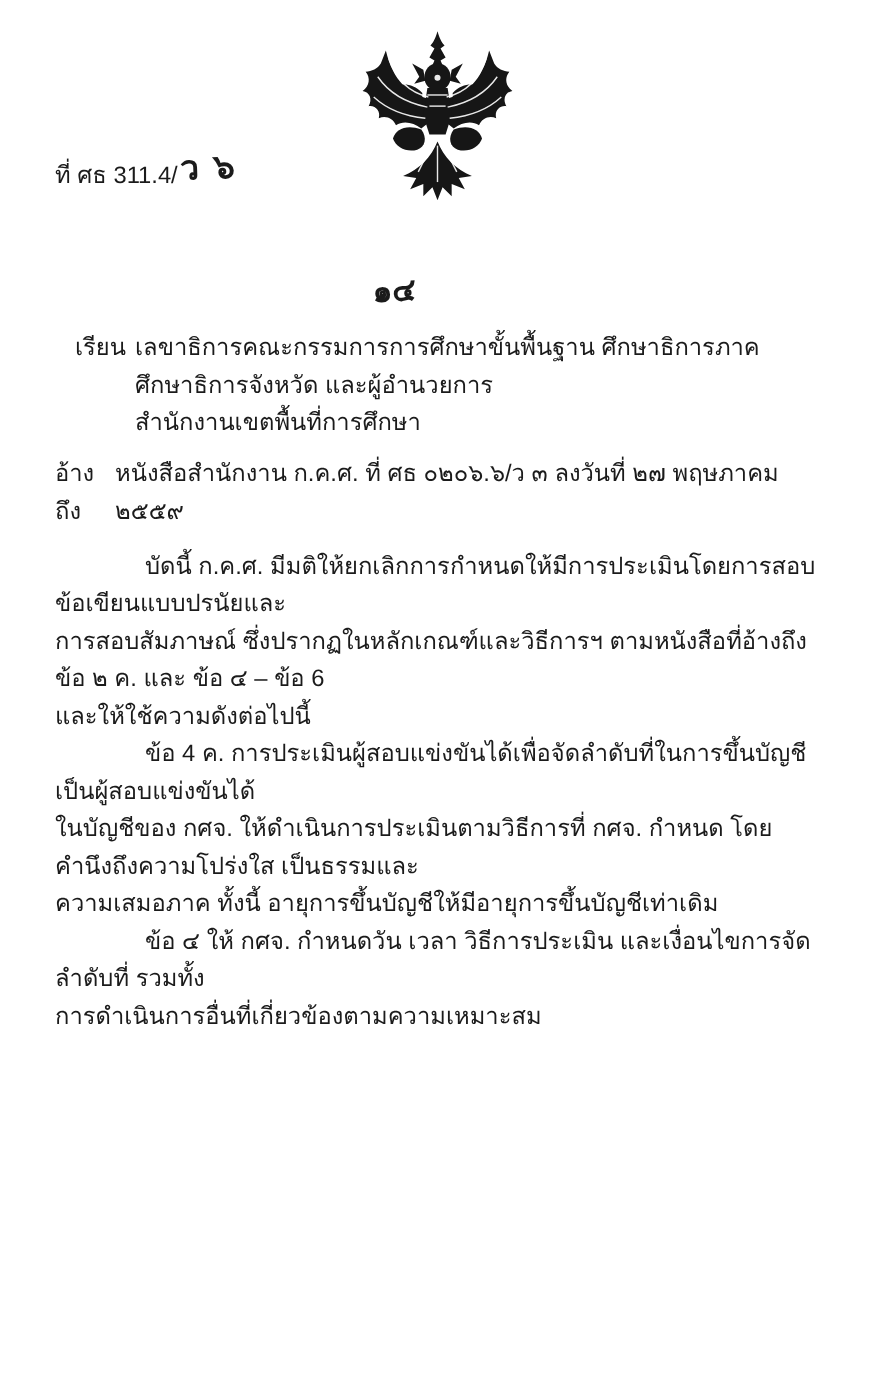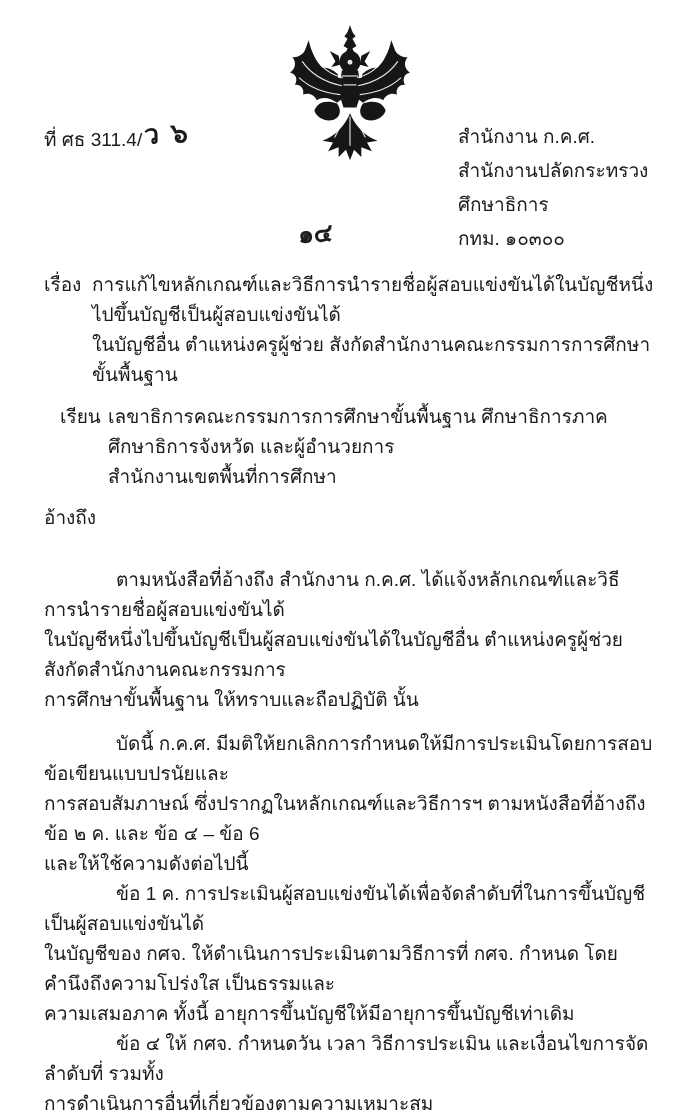--- a/index.html
+++ b/index.html
@@ -61,21 +61,21 @@
 
   
   .meta {
     display: flex;
     padding: 0 40px 0 44px;
   }
   .meta .label { flex: 0 0 48px; }
   .meta .value { flex: 1; white-space: pre-line; }
   .meta.subject { margin-top: 18px; }
   .meta.to      { margin-top: 12px; margin-left: 16px; }
-  .meta.ref     { margin-top: 11px; flex-direction: column; }
+  .meta.ref     { margin-top: 11px; }
 
   
   .body-text { padding: 0 40px 0 44px; }
   .body-text p {
     margin: 0;
     text-indent: 72px;
     white-space: pre-line;
   }
   .body-text p.gap { margin-top: 14px; }
 </style>
@@ -128,55 +128,43 @@
           <path d="M110 122 L119 140"></path>
           <circle cx="100" cy="47" r="3" fill="#ffffff" stroke="none"></circle>
         </g>
       </svg>
     </div>
 
     <div class="doc-no">
       <span>ที่ ศธ 311.4/</span><span class="hand">ว ๖</span>
     </div>
 
-    <div class="agency">
-      <div>สำนักงาน ก.ค.ศ.</div>
-      <div>สำนักงานปลัดกระทรวงศึกษาธิการ</div>
-      <div>กทม. ๑๐๓๐๐</div>
-    </div>
   </div>
 
   <div class="date-row">
     <span class="hand-day">๑๔</span>
   </div>
 
-  <div class="meta subject">
-    <div class="label">เรื่อง</div>
-    <div class="value">การแก้ไขหลักเกณฑ์และวิธีการนำรายชื่อผู้สอบแข่งขันได้ในบัญชีหนึ่งไปขึ้นบัญชีเป็นผู้สอบแข่งขันได้
-ในบัญชีอื่น ตำแหน่งครูผู้ช่วย สังกัดสำนักงานคณะกรรมการการศึกษาขั้นพื้นฐาน</div>
-  </div>
 
   <div class="meta to">
     <div class="label">เรียน</div>
     <div class="value">เลขาธิการคณะกรรมการการศึกษาขั้นพื้นฐาน ศึกษาธิการภาค ศึกษาธิการจังหวัด และผู้อำนวยการ
 สำนักงานเขตพื้นที่การศึกษา</div>
   </div>
 
   <div class="meta ref">
     <div class="label">อ้างถึง</div>
+    <div class="value">หนังสือสำนักงาน ก.ค.ศ. ที่ ศธ ๐๒๐๖.๖/ว ๓ ลงวันที่ ๒๗ พฤษภาคม ๒๕๕๙</div>
   </div>
 
   <div class="body-text">
-    <p class="gap">ตามหนังสือที่อ้างถึง สำนักงาน ก.ค.ศ. ได้แจ้งหลักเกณฑ์และวิธีการนำรายชื่อผู้สอบแข่งขันได้
-ในบัญชีหนึ่งไปขึ้นบัญชีเป็นผู้สอบแข่งขันได้ในบัญชีอื่น ตำแหน่งครูผู้ช่วย สังกัดสำนักงานคณะกรรมการ
-การศึกษาขั้นพื้นฐาน ให้ทราบและถือปฏิบัติ นั้น</p>
     <p class="gap">บัดนี้ ก.ค.ศ. มีมติให้ยกเลิกการกำหนดให้มีการประเมินโดยการสอบข้อเขียนแบบปรนัยและ
 การสอบสัมภาษณ์ ซึ่งปรากฏในหลักเกณฑ์และวิธีการฯ ตามหนังสือที่อ้างถึง ข้อ ๒ ค. และ ข้อ ๔ – ข้อ 6
 และให้ใช้ความดังต่อไปนี้</p>
-    <p>ข้อ 1 ค. การประเมินผู้สอบแข่งขันได้เพื่อจัดลำดับที่ในการขึ้นบัญชีเป็นผู้สอบแข่งขันได้
+    <p>ข้อ 4 ค. การประเมินผู้สอบแข่งขันได้เพื่อจัดลำดับที่ในการขึ้นบัญชีเป็นผู้สอบแข่งขันได้
 ในบัญชีของ กศจ. ให้ดำเนินการประเมินตามวิธีการที่ กศจ. กำหนด โดยคำนึงถึงความโปร่งใส เป็นธรรมและ
 ความเสมอภาค ทั้งนี้ อายุการขึ้นบัญชีให้มีอายุการขึ้นบัญชีเท่าเดิม</p>
     <p>ข้อ ๔ ให้ กศจ. กำหนดวัน เวลา วิธีการประเมิน และเงื่อนไขการจัดลำดับที่ รวมทั้ง
 การดำเนินการอื่นที่เกี่ยวข้องตามความเหมาะสม</p>
 
   </div>
 
 </div>
 
 </body></html>

